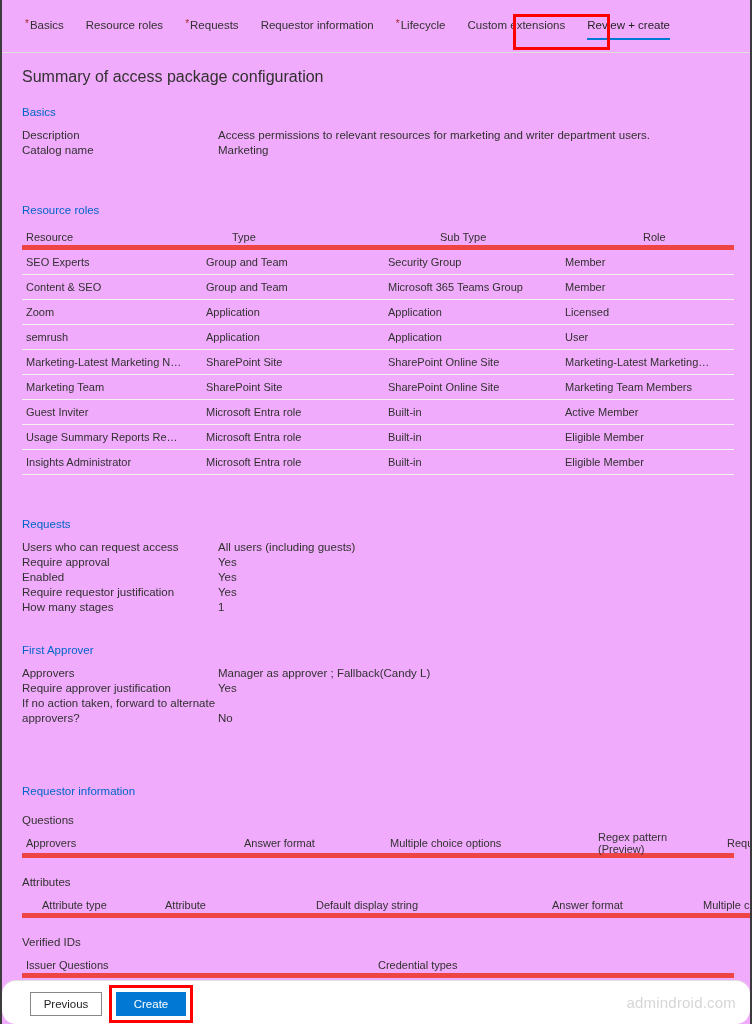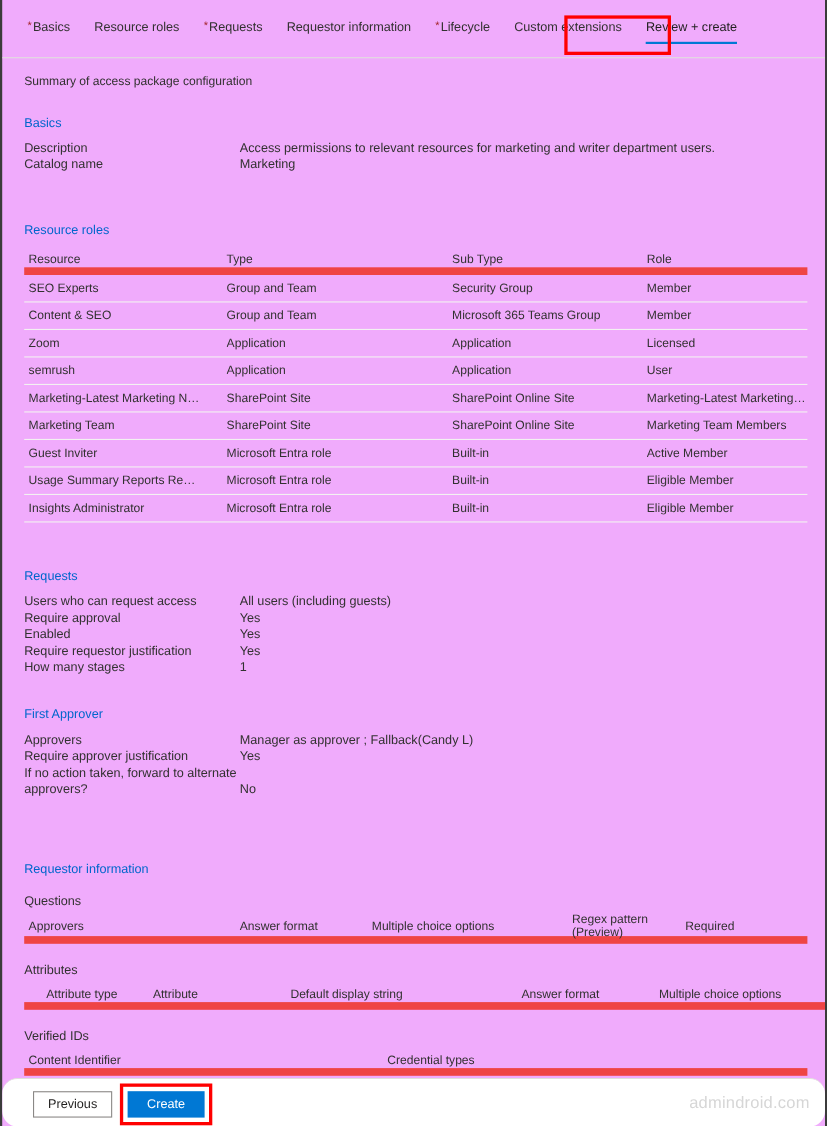--- a/index.html
+++ b/index.html
@@ -72,21 +72,21 @@
   #tabbar-rule {
     position: absolute;
     top: 52px; left: 0; width: 752px; height: 1px;
     background: #e1dfdd;
   }
 
   
   #summary-line {
     position: absolute;
     left: 20px; top: 68px;
-    font-size: 11px;
+    font-size: 16px;
     color: #323130;
   }
 
   .section-link {
     position: absolute;
     left: 20px;
     font-size: 11.5px;
     color: #0066cc;
     cursor: pointer;
   }
@@ -113,21 +113,22 @@
 
   
   .tbl {
     position: absolute;
     left: 20px;
   }
   .tbl-head {
     display: flex;
     height: 22px;
     align-items: center;
-    border-bottom: 7px solid #ef4444;
+    border-bottom: 5px solid #ef4444;
+    gap: 26px;
   }
   .tbl-head .cell {
     font-size: 11px;
     color: #323130;
   }
   .tbl-row {
     display: flex;
     height: 25px;
     align-items: center;
     border-bottom: 1px solid #f3f2f1;
@@ -138,21 +139,21 @@
     overflow: hidden;
     white-space: nowrap;
     text-overflow: ellipsis;
     padding-right: 23px;
   }
 
   
   #resource-table { top: 228px; width: 712px; }
   #resource-table .c0 { width: 184px; flex: 0 0 184px; padding-left: 4px; }
   #resource-table .c1 { width: 182px; flex: 0 0 182px; }
-  #resource-table .c2 { width: 177px; flex: 0 0 177px; margin-left: 23px; }
+  #resource-table .c2 { width: 177px; flex: 0 0 177px; }
   #resource-table .c3 { width: 169px; flex: 0 0 169px; }
 
   
   #questions-table { top: 832px; width: 712px; }
   #questions-table .tbl-head { height: 26px; align-items: center; }
   #questions-table .q0 { width: 196px; flex: 0 0 196px; padding-left: 4px; }
   #questions-table .q1 { width: 120px; flex: 0 0 120px; }
   #questions-table .q2 { width: 182px; flex: 0 0 182px; }
   #questions-table .q3 { width: 103px; flex: 0 0 103px; white-space: normal; line-height: 12px; }
   #questions-table .q4 { width: 100px; flex: 0 0 100px; }
@@ -380,21 +381,21 @@
         <div class="cell a1">Attribute</div>
         <div class="cell a2">Default display string</div>
         <div class="cell a3">Answer format</div>
         <div class="cell a4">Multiple choice options</div>
       </div>
     </div>
 
   <div class="subhead" style="top:936px">Verified IDs</div>
   <div class="tbl" id="verified-table">
       <div class="tbl-head">
-        <div class="cell v0">Content Identifier</div>
+        <div class="cell v0">Issuer Questions</div>
         <div class="cell v1">Credential types</div>
       </div>
     </div>
 
   <div id="footer">
     <button id="btn-previous">Previous</button>
     <button id="btn-create">Create</button>
     <div id="create-annotation"></div>
     <div id="watermark">admindroid.com</div>
   </div>

